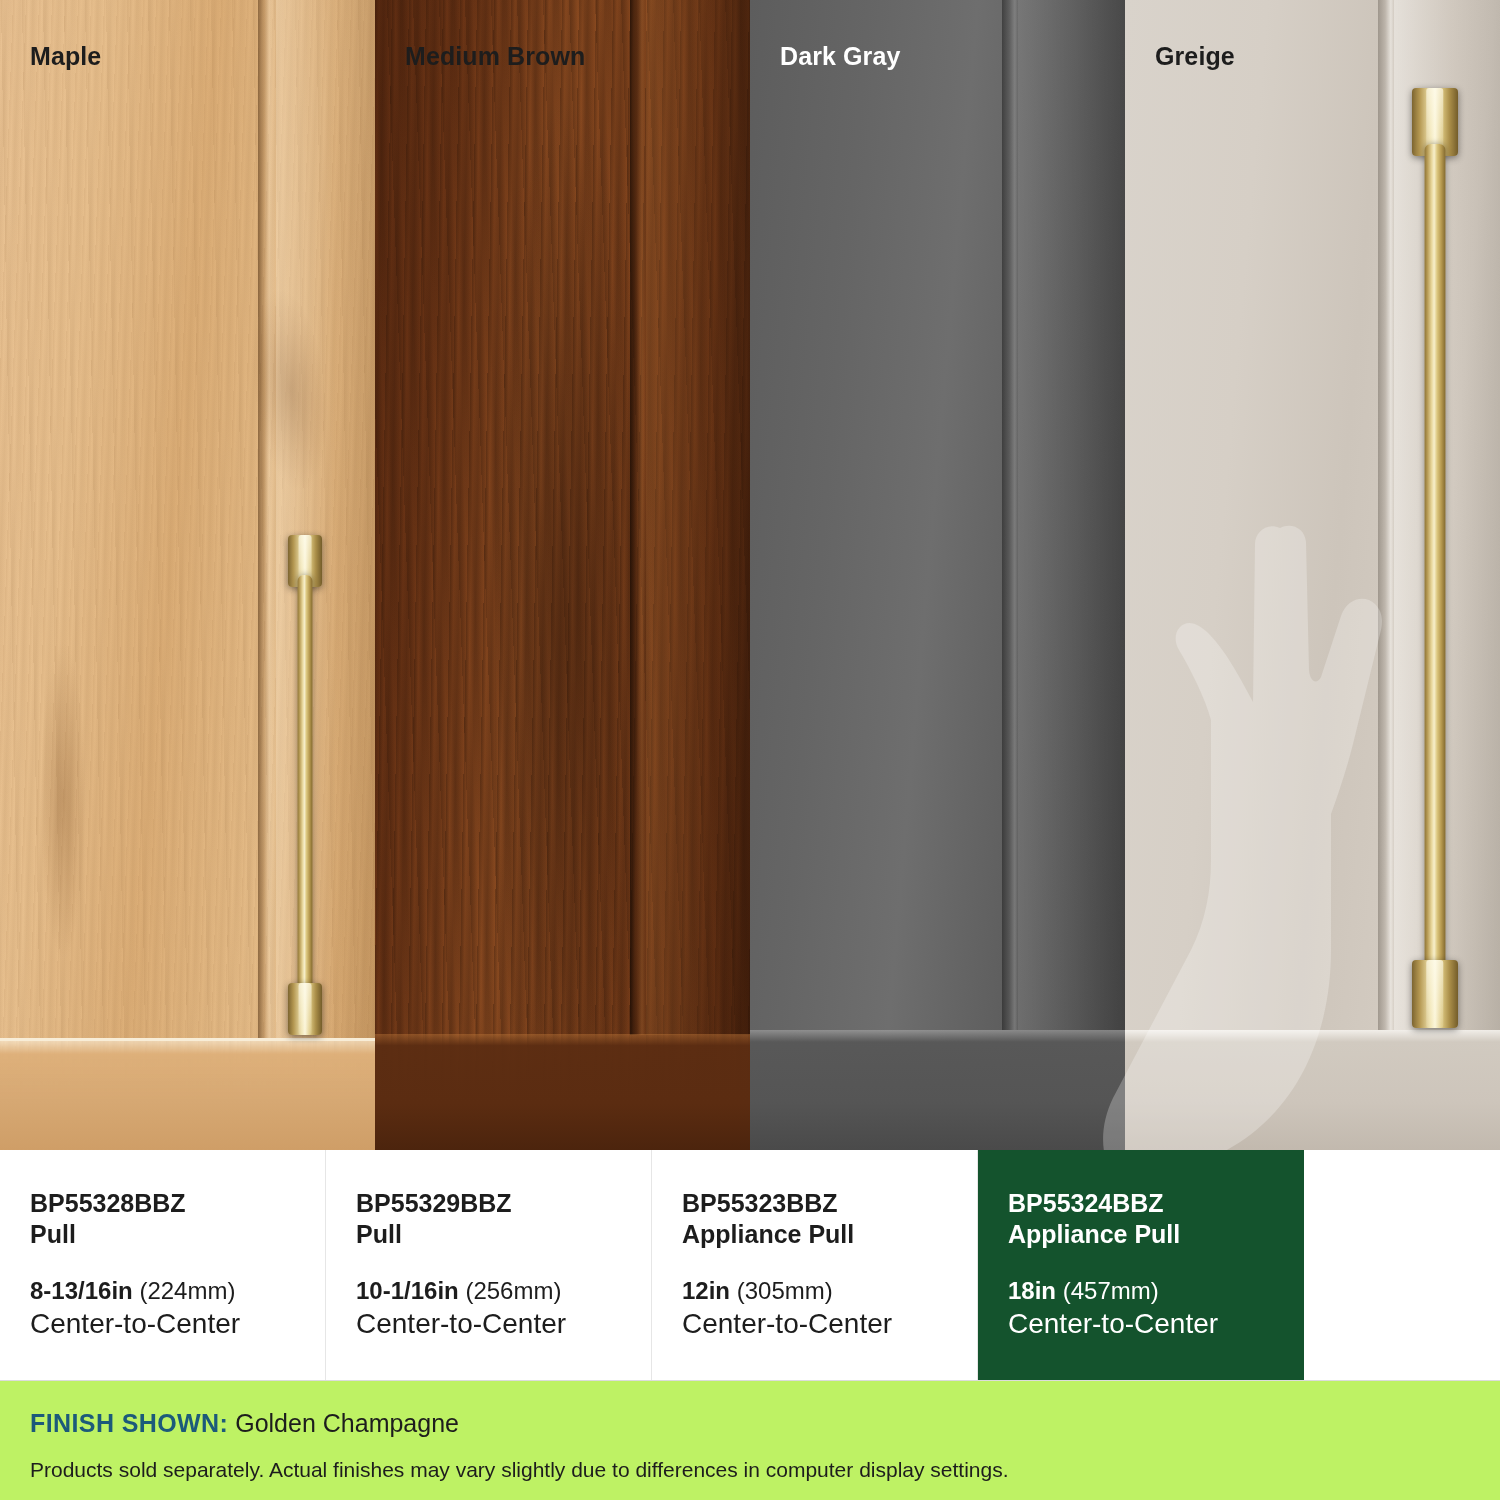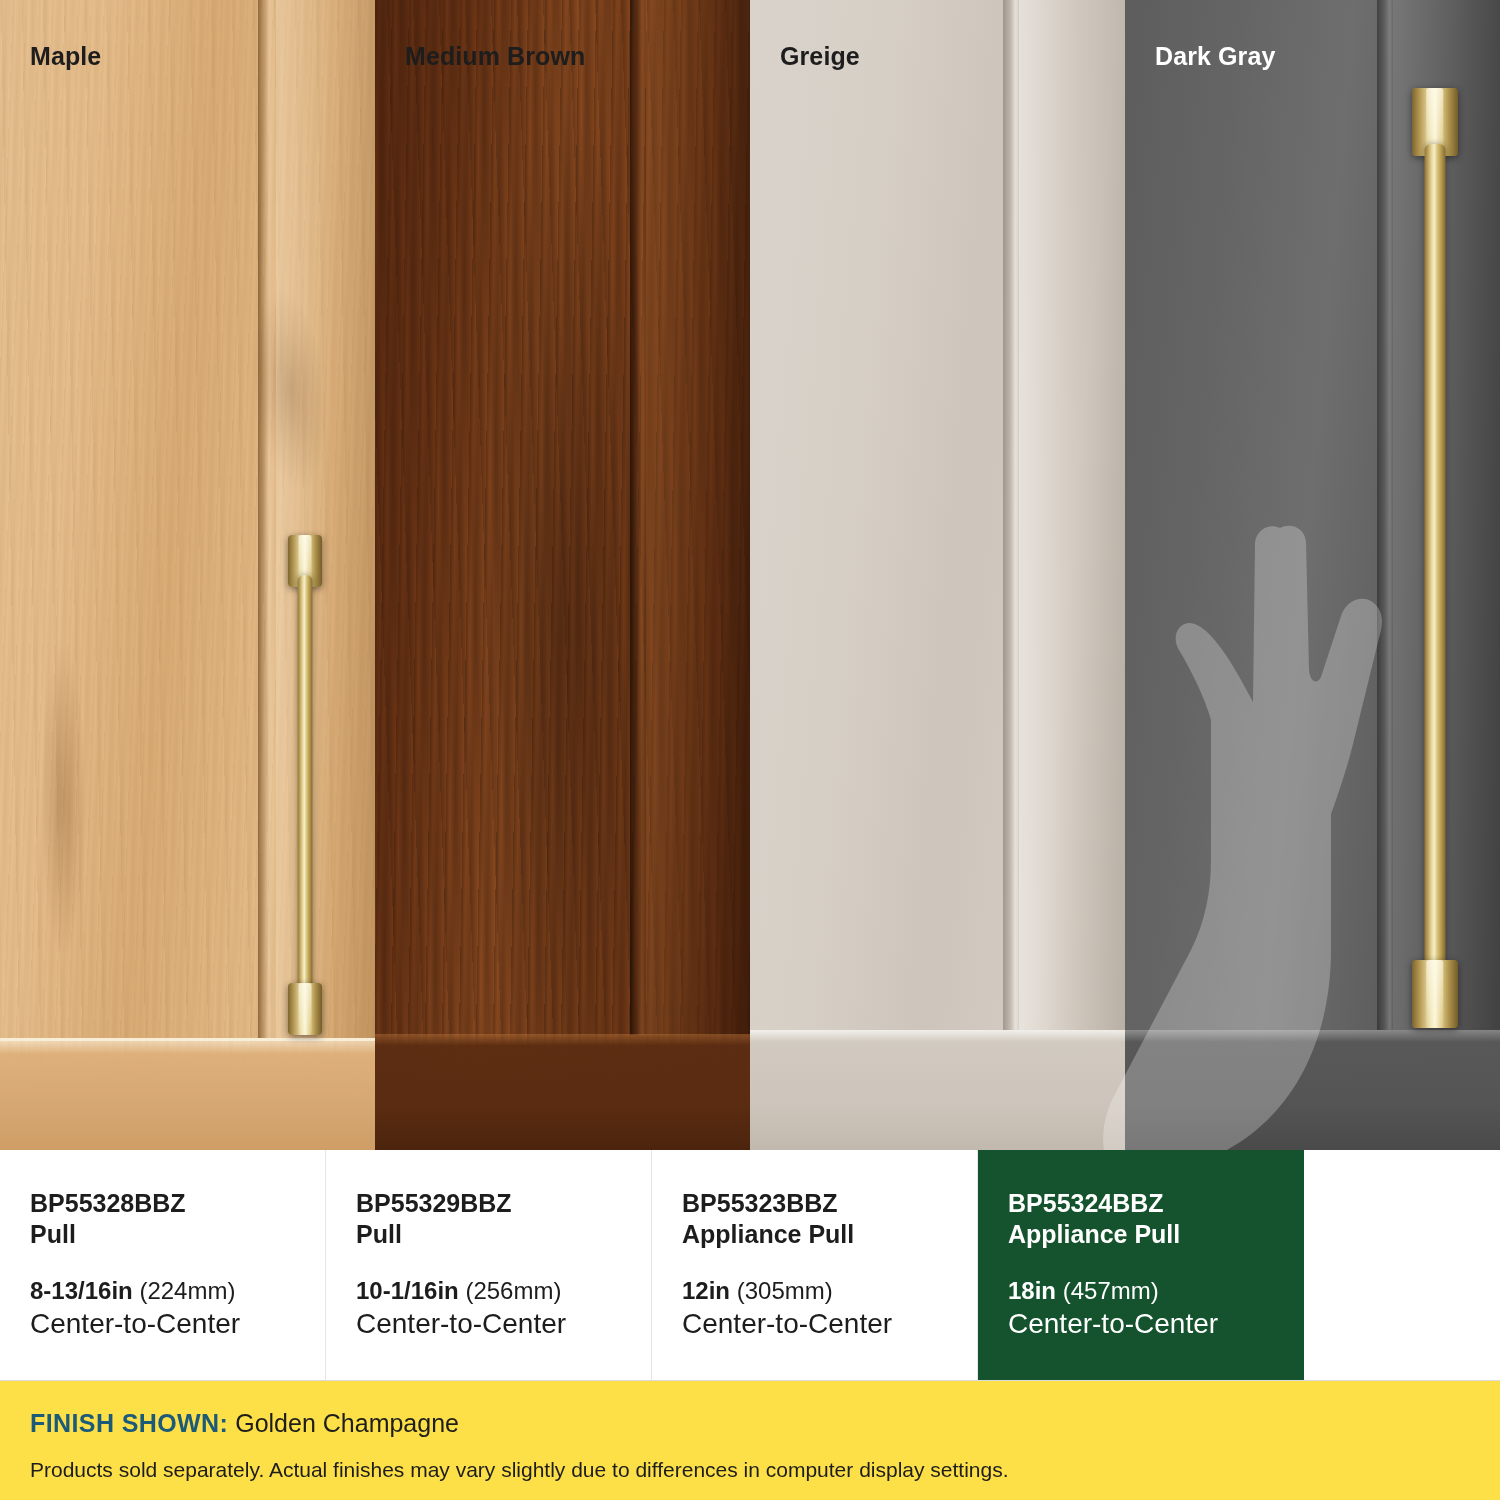--- a/index.html
+++ b/index.html
@@ -204,21 +204,21 @@
   }
   .cap .dim { font-size: 24px; color: #1d1d1d; line-height: 1.3; }
   .cap .dim b { font-weight: bold; text-align: center; }
   .cap .ctc { font-size: 28px; color: #1d1d1d; line-height: 1.3; }
   .cap.dark .sku, .cap.dark .type, .cap.dark .dim, .cap.dark .ctc { color: #ffffff; }
 
   
   .footer {
     position: absolute; left: 0; top: 1380px;
     width: 1500px; height: 120px;
-    background: #fde047;
+    background: #bef264;
     border-top: 1px solid #dcdcdc;
     padding: 28px 30px 0 30px;
   }
   .finish-line { font-size: 25px; color: #1d1d1d; margin-bottom: 20px; }
   .finish-line .fs-label {
     font-weight: bold; color: #1c5a7a; letter-spacing: 0.4px;
   }
   .finish-line .fs-value { color: #1d1d1d; }
   .disclaimer {
     font-size: 21px; color: #1d1d1d; margin-top: 20px;
@@ -249,35 +249,35 @@
     <div class="panel panel-2">
       <div class="brown-bg"></div>
       <div class="brown-grain"></div>
       <div class="brown-groove"></div>
       <div class="brown-stile"></div>
       <div class="brown-bottom"></div>
 
       <div class="panel-label">Medium Brown</div>
     </div>
 
-    <div class="panel panel-3">
-      <div class="greige-bg"></div>
-      <div class="greige-groove"></div>
-      <div class="greige-stile"></div>
-      <div class="greige-bottom"></div>
-
-      <div class="panel-label">Greige</div>
-    </div>
-
     <div class="panel panel-4">
       <div class="dgray-bg"></div>
       <div class="dgray-groove"></div>
       <div class="dgray-stile"></div>
       <div class="dgray-bottom"></div>
       <div class="panel-label">Dark Gray</div>
+    </div>
+
+    <div class="panel panel-3">
+      <div class="greige-bg"></div>
+      <div class="greige-groove"></div>
+      <div class="greige-stile"></div>
+      <div class="greige-bottom"></div>
+
+      <div class="panel-label">Greige</div>
     </div>
 
     <svg class="hand" viewBox="0 0 330 640">
       <path d="M185 8
                C196 2 210 8 211 22
                L214 150
                C215 162 222 165 226 157
                L246 96
                C252 78 270 74 280 84
                C289 93 288 104 284 118

